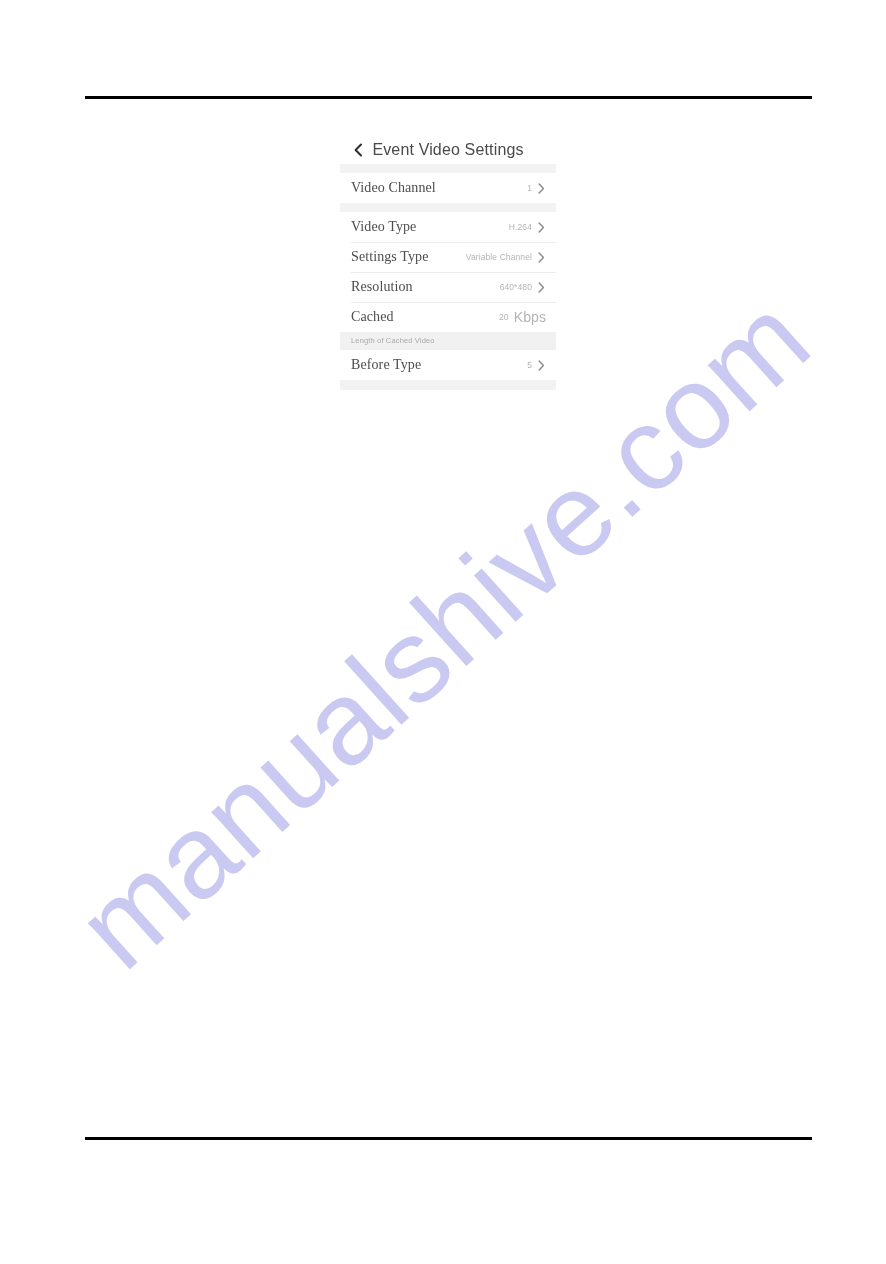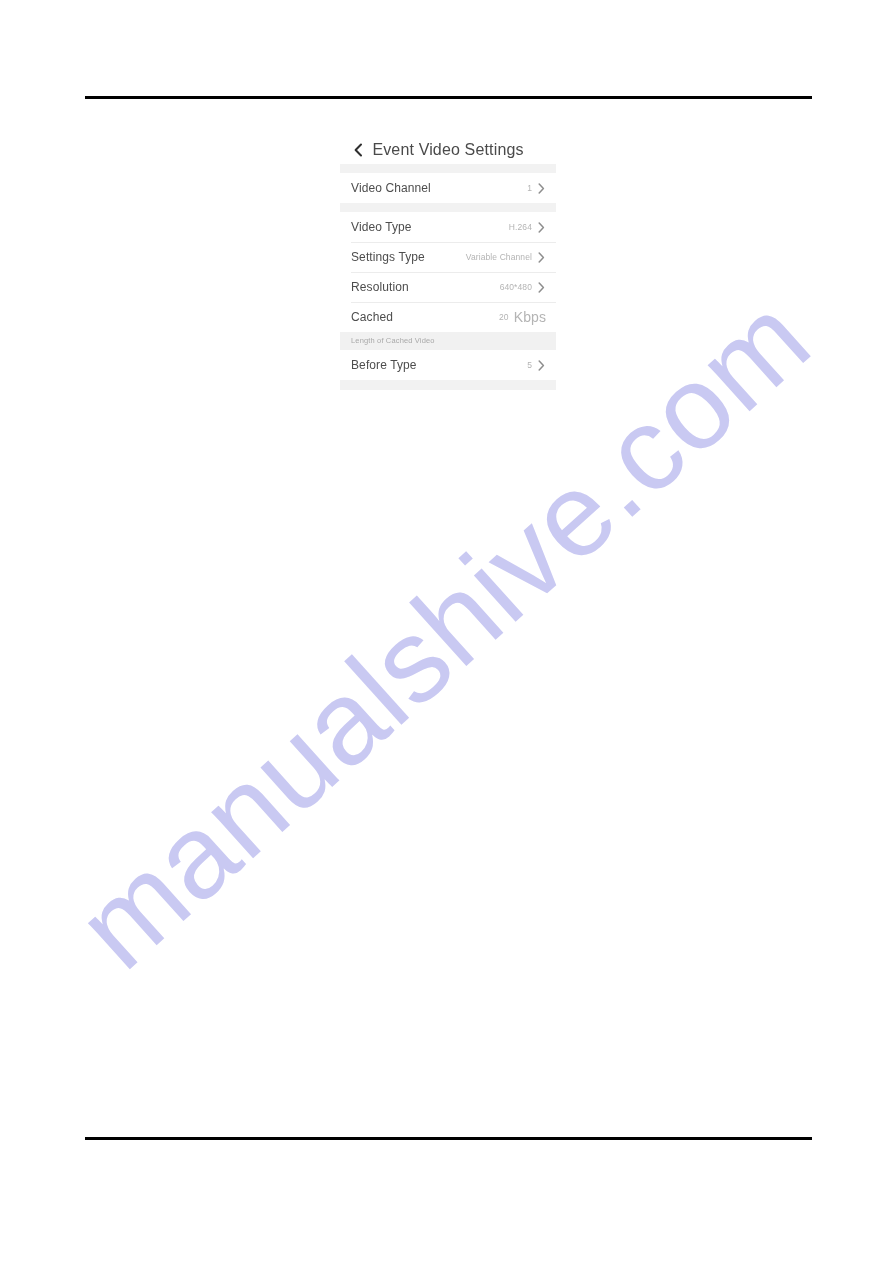--- a/index.html
+++ b/index.html
@@ -122,25 +122,26 @@
   .row + .row::before {
     content: "";
     position: absolute;
     left: 11px;
     right: 0;
     top: 0;
     height: 1px;
     background: #ececec;
   }
   .row-label {
-    font-size: 12px;
+    font-size: 14px;
     color: #4d4d4d;
     letter-spacing: .1px;
     line-height: 1;
     flex: 0 0 auto;
+    font-family: Liberation Serif, serif;
   }
   .row-right {
     margin-left: auto;
     display: flex;
     align-items: center;
     gap: 5px;
   }
   .row-value {
     font-size: 8.5px;
     color: #b4b4b4;

